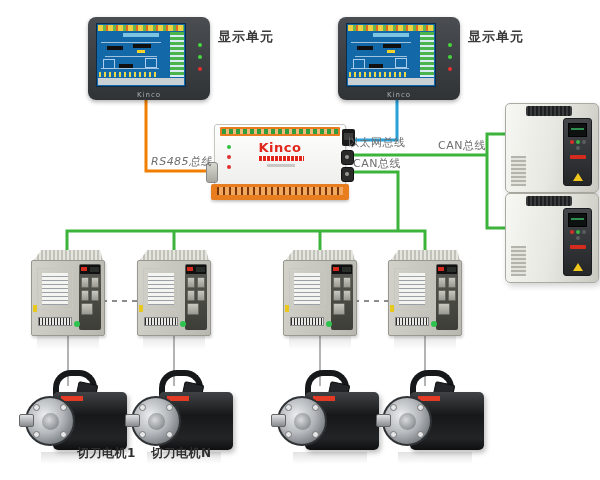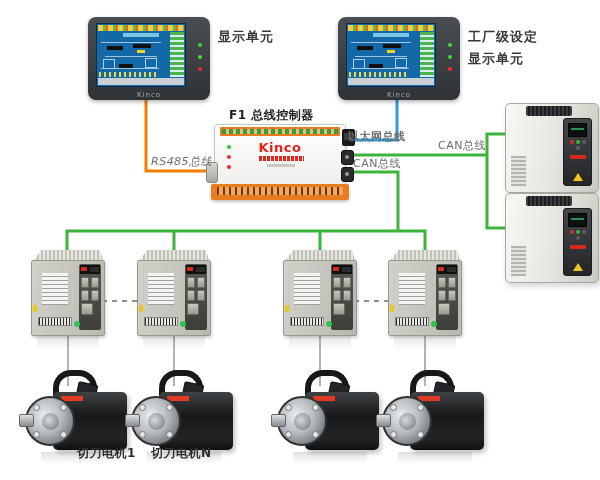--- a/index.html
+++ b/index.html
@@ -8,21 +8,21 @@
   
   .wires{position:absolute;left:0;top:0;z-index:1;}
   
   .lbl{position:absolute;z-index:3;white-space:nowrap;}
   .lbl-big{font-size:13px;font-weight:bold;color:#3a3a3a;letter-spacing:1px;line-height:22px;}
   .lbl-hmi-left{left:218px;top:26px;}
   .lbl-hmi-right{left:468px;top:26px;}
   .lbl-ctrl{left:229px;top:107px;font-size:12px;font-weight:bold;color:#1f1f1f;letter-spacing:.5px;}
   .lbl-bus{font-size:11px;color:#6e6e6e;letter-spacing:.5px;}
   .lbl-rs485{left:151px;top:154px;font-style:italic;}
-  .lbl-eth{left:348px;top:129px;font-weight:bold;}
+  .lbl-eth{left:348px;top:135px;}
   .lbl-can-drv{left:353px;top:156px;}
   .lbl-can-inv{left:438px;top:138px;}
   .lbl-motor{font-size:12px;font-weight:bold;color:#2e2e2e;letter-spacing:.5px;}
   .lbl-motor1{left:77px;top:445px;}
   .lbl-motorN{left:151px;top:445px;}
   
   .hmi{position:absolute;width:122px;height:83px;z-index:2;border-radius:8px;
        background:linear-gradient(180deg,#4a4e52,#303336);box-shadow:0 2px 4px rgba(0,0,0,.3);}
   .hmi-1{left:88px;top:17px;}.hmi-2{left:338px;top:17px;}
   .hmi-screen{position:absolute;left:8px;top:6px;width:88px;height:62px;background:#1368a8;
@@ -416,24 +416,22 @@
       <div class="mot-bolt bolt-br"></div>
       <div class="mot-hub"></div>
     </div>
     <div class="mot-shaft"></div>
   </div>
 
   <div class="lbl lbl-big lbl-hmi-left">
     <div>显示单元</div>
   </div>
   <div class="lbl lbl-big lbl-hmi-right">
-    <div>工厂级设定</div>
     <div>显示单元</div>
   </div>
-  <div class="lbl lbl-ctrl">F1 总线控制器</div>
   <div class="lbl lbl-bus lbl-rs485">RS485总线</div>
   <div class="lbl lbl-bus lbl-eth">以太网总线</div>
   <div class="lbl lbl-bus lbl-can-drv">CAN总线</div>
   <div class="lbl lbl-bus lbl-can-inv">CAN总线</div>
   <div class="lbl lbl-motor lbl-motor1">切刀电机1</div>
   <div class="lbl lbl-motor lbl-motorN">切刀电机N</div>
 
 </div>
 
 </body></html>

